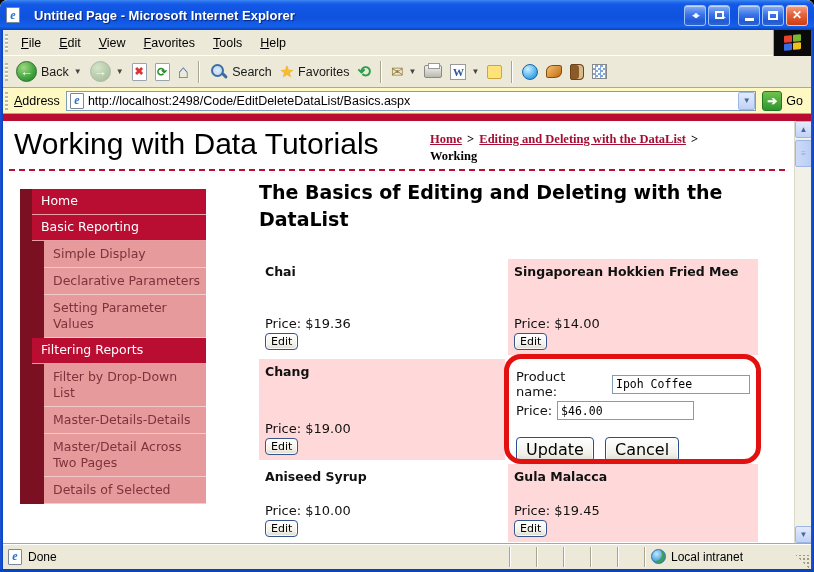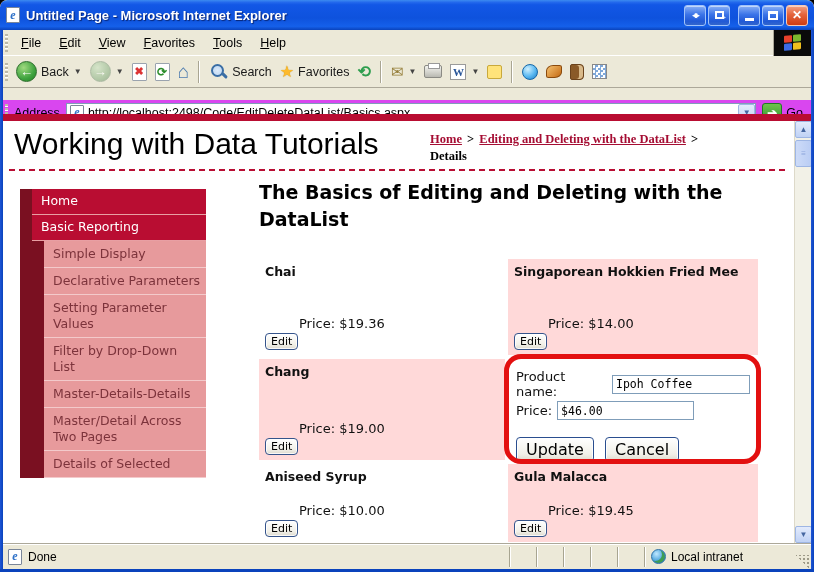--- a/index.html
+++ b/index.html
@@ -6,21 +6,21 @@
     font-family:"Liberation Sans",sans-serif;background:#000;}
   *{box-sizing:border-box;}
 
   .window{position:relative;width:814px;height:572px;border-radius:7px 7px 0 0;
     overflow:hidden;background:#ECE9D8;}
 
   
   .titlebar{position:absolute;left:0;top:0;width:814px;height:30px;
     background:linear-gradient(180deg,#3C8BF0 0%,#2268EC 8%,#1257E6 16%,#0E52DD 60%,#1560EA 88%,#0A43BC 100%);
     display:flex;align-items:center;padding:0 6px;border-radius:7px 7px 0 0;}
-  .title-text{color:#fff;font-weight:bold;font-size:13px;margin-left:6px;
+  .title-text{color:#fff;font-weight:bold;font-size:13px;margin-left:14px;
     text-shadow:1px 1px 1px rgba(0,0,40,.6);flex:1;white-space:nowrap;}
   .tb-buttons{display:flex;gap:2px;align-items:center;}
   .tb-btn{width:22px;height:21px;border-radius:3px;border:1px solid #9FC2FA;
     background:linear-gradient(180deg,#8AB0F6 0%,#3B74E8 45%,#2159D6 80%,#36C 100%);
     display:flex;align-items:center;justify-content:center;color:#fff;
     font-size:10px;font-weight:bold;box-shadow:inset 0 1px 0 rgba(255,255,255,.5);}
   .tb-btn.gap{margin-left:6px;}
   .tb-btn.close{background:linear-gradient(180deg,#F3A284 0%,#E4633C 45%,#CE3C12 100%);
     border-color:#F6C9B4;font-size:12px;}
   .glyph-min{width:9px;height:3px;background:#fff;margin-top:9px;}
@@ -83,21 +83,21 @@
   .msn-ico{width:16px;height:16px;border-radius:50%;flex:none;border:1px solid #1668A8;
     background:radial-gradient(circle at 35% 30%,#CFF0FF,#58B7F0 55%,#1F7CC4);}
   .snag-ico{width:16px;height:13px;flex:none;border:1px solid #8A4A0C;border-radius:45% 15% 45% 15%;
     background:linear-gradient(135deg,#F5C170,#C46A12);}
   .book-ico{width:14px;height:16px;flex:none;background:#8A5A28;border-radius:2px 4px 4px 2px;
     box-shadow:inset -4px 0 0 #D9BA8A;border:1px solid #6B431C;}
   .icq-ico{width:15px;height:15px;flex:none;border:1px solid #888;
     background:repeating-conic-gradient(#7FA8D8 0 25%,#FFF 0 50%);background-size:5px 5px;}
 
   
-  .addressbar{position:absolute;left:3px;top:100px;width:808px;height:26px;background:#d946ef;
+  .addressbar{position:absolute;left:3px;top:88px;width:808px;height:26px;background:#fef9c3;
     display:flex;align-items:center;border-bottom:1px solid #ACA899;padding-right:8px;}
   .addr-label{font-size:12.5px;color:#000;padding:0 6px 0 2px;display:inline-block;}
   .addr-label::first-letter{text-decoration:underline;}
   .addr-input{flex:1;height:20px;background:#fff;border:1px solid #7F9DB9;
     display:flex;align-items:center;padding:0 0 0 3px;gap:4px;}
   .addr-url{flex:1;font-size:12.5px;color:#000;white-space:nowrap;overflow:hidden;}
   .addr-drop{width:17px;height:18px;border:1px solid #9EB6E4;border-radius:2px;
     background:linear-gradient(180deg,#E3EBFC,#C0D2F5);display:flex;align-items:center;
     justify-content:center;font-size:8px;color:#4566A0;flex:none;}
   .go-wrap{display:flex;align-items:center;gap:4px;margin-left:6px;}
@@ -134,21 +134,21 @@
 
   
   .main{position:absolute;left:256px;top:58px;width:510px;}
   .main h1{margin:0;font-size:19px;line-height:27px;font-weight:bold;color:#000;width:480px;}
   .dl-grid{display:grid;grid-template-columns:246px 250px;grid-template-rows:96px 101px 78px;
     gap:4px 3px;margin-top:26px;}
   .cell{position:relative;display:flex;flex-direction:column;padding:5px 6px;font-size:13px;color:#111;}
   .cell.pink{background:#FFD9D9;}
   .p-name{font-weight:bold;font-size:12.5px;white-space:nowrap;overflow:hidden;}
   .sp{flex:1;}
-  .p-price{margin-bottom:2px;margin-left:34px;}
+  .p-price{margin-bottom:2px;}
   .xp-btn{font-family:"DejaVu Sans",sans-serif;font-size:11px;color:#000;
     border:1px solid #35548B;border-radius:4px;padding:1px 5px;
     background:linear-gradient(180deg,#FFFFFF,#F1F0E8 70%,#DDDACE 100%);
     box-shadow:inset 0 0 0 1px rgba(255,255,255,.8);align-self:flex-start;cursor:pointer;}
   .form-cell{display:block;padding:10px 8px;background:#fff;}
   .form-row{margin-bottom:2px;display:flex;align-items:center;gap:5px;font-size:13px;}
   .form-row input{height:19px;border:1px solid #7F9DB9;font-family:"DejaVu Sans Mono",monospace;
     font-size:11.5px;padding:1px 3px;color:#000;}
   .inp-name{width:138px;}
   .inp-price{width:137px;}
@@ -322,40 +322,43 @@
   <div class="viewport">
     <div class="page-inner">
 
       <div class="site-title">Working with Data Tutorials</div>
 
       <div class="breadcrumb">
         <span class="bc-link">Home</span>
         <span class="bc-sep">&gt;</span>
         <span class="bc-link">Editing and Deleting with the DataList</span>
         <span class="bc-sep">&gt;</span>
-        <span class="bc-current">Details</span>
+        <span class="bc-current">Working</span>
       </div>
 
       <div class="dashed-rule"></div>
 
       <div class="sidebar">
         <div class="side-item lvl1">
             <span class="label">Home</span>
           </div>
         <div class="side-item lvl1">
             <span class="label">Basic Reporting</span>
           </div>
         <div class="side-item lvl2">
             <span class="label">Simple Display</span>
           </div>
         <div class="side-item lvl2">
             <span class="label">Declarative Parameters</span>
           </div>
         <div class="side-item lvl2">
             <span class="label">Setting Parameter Values</span>
+          </div>
+        <div class="side-item lvl1">
+            <span class="label">Filtering Reports</span>
           </div>
         <div class="side-item lvl2">
             <span class="label">Filter by Drop-Down List</span>
           </div>
         <div class="side-item lvl2">
             <span class="label">Master-Details-Details</span>
           </div>
         <div class="side-item lvl2">
             <span class="label">Master/Detail Across Two Pages</span>
           </div>

